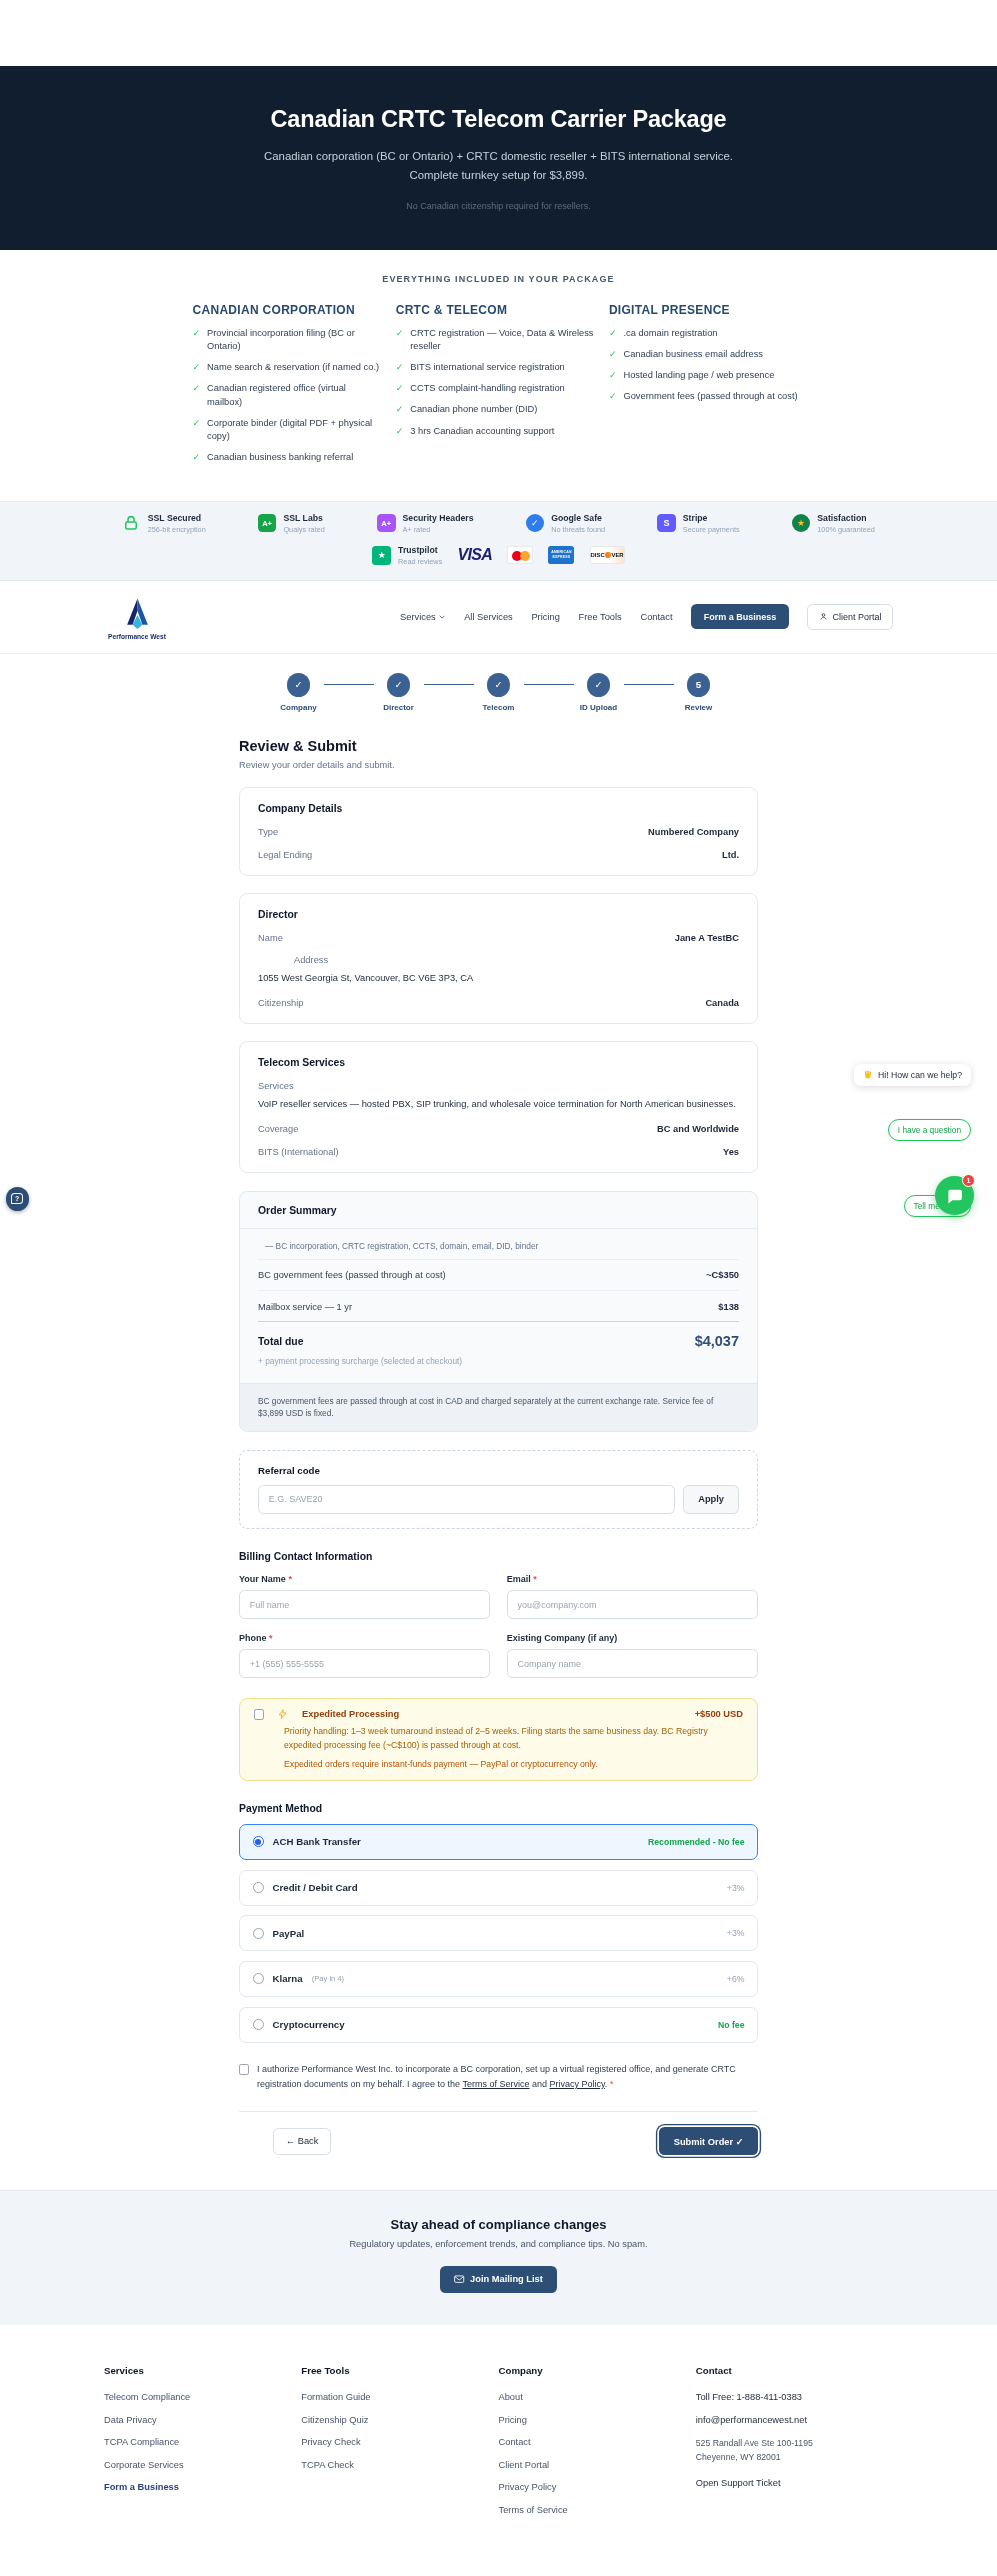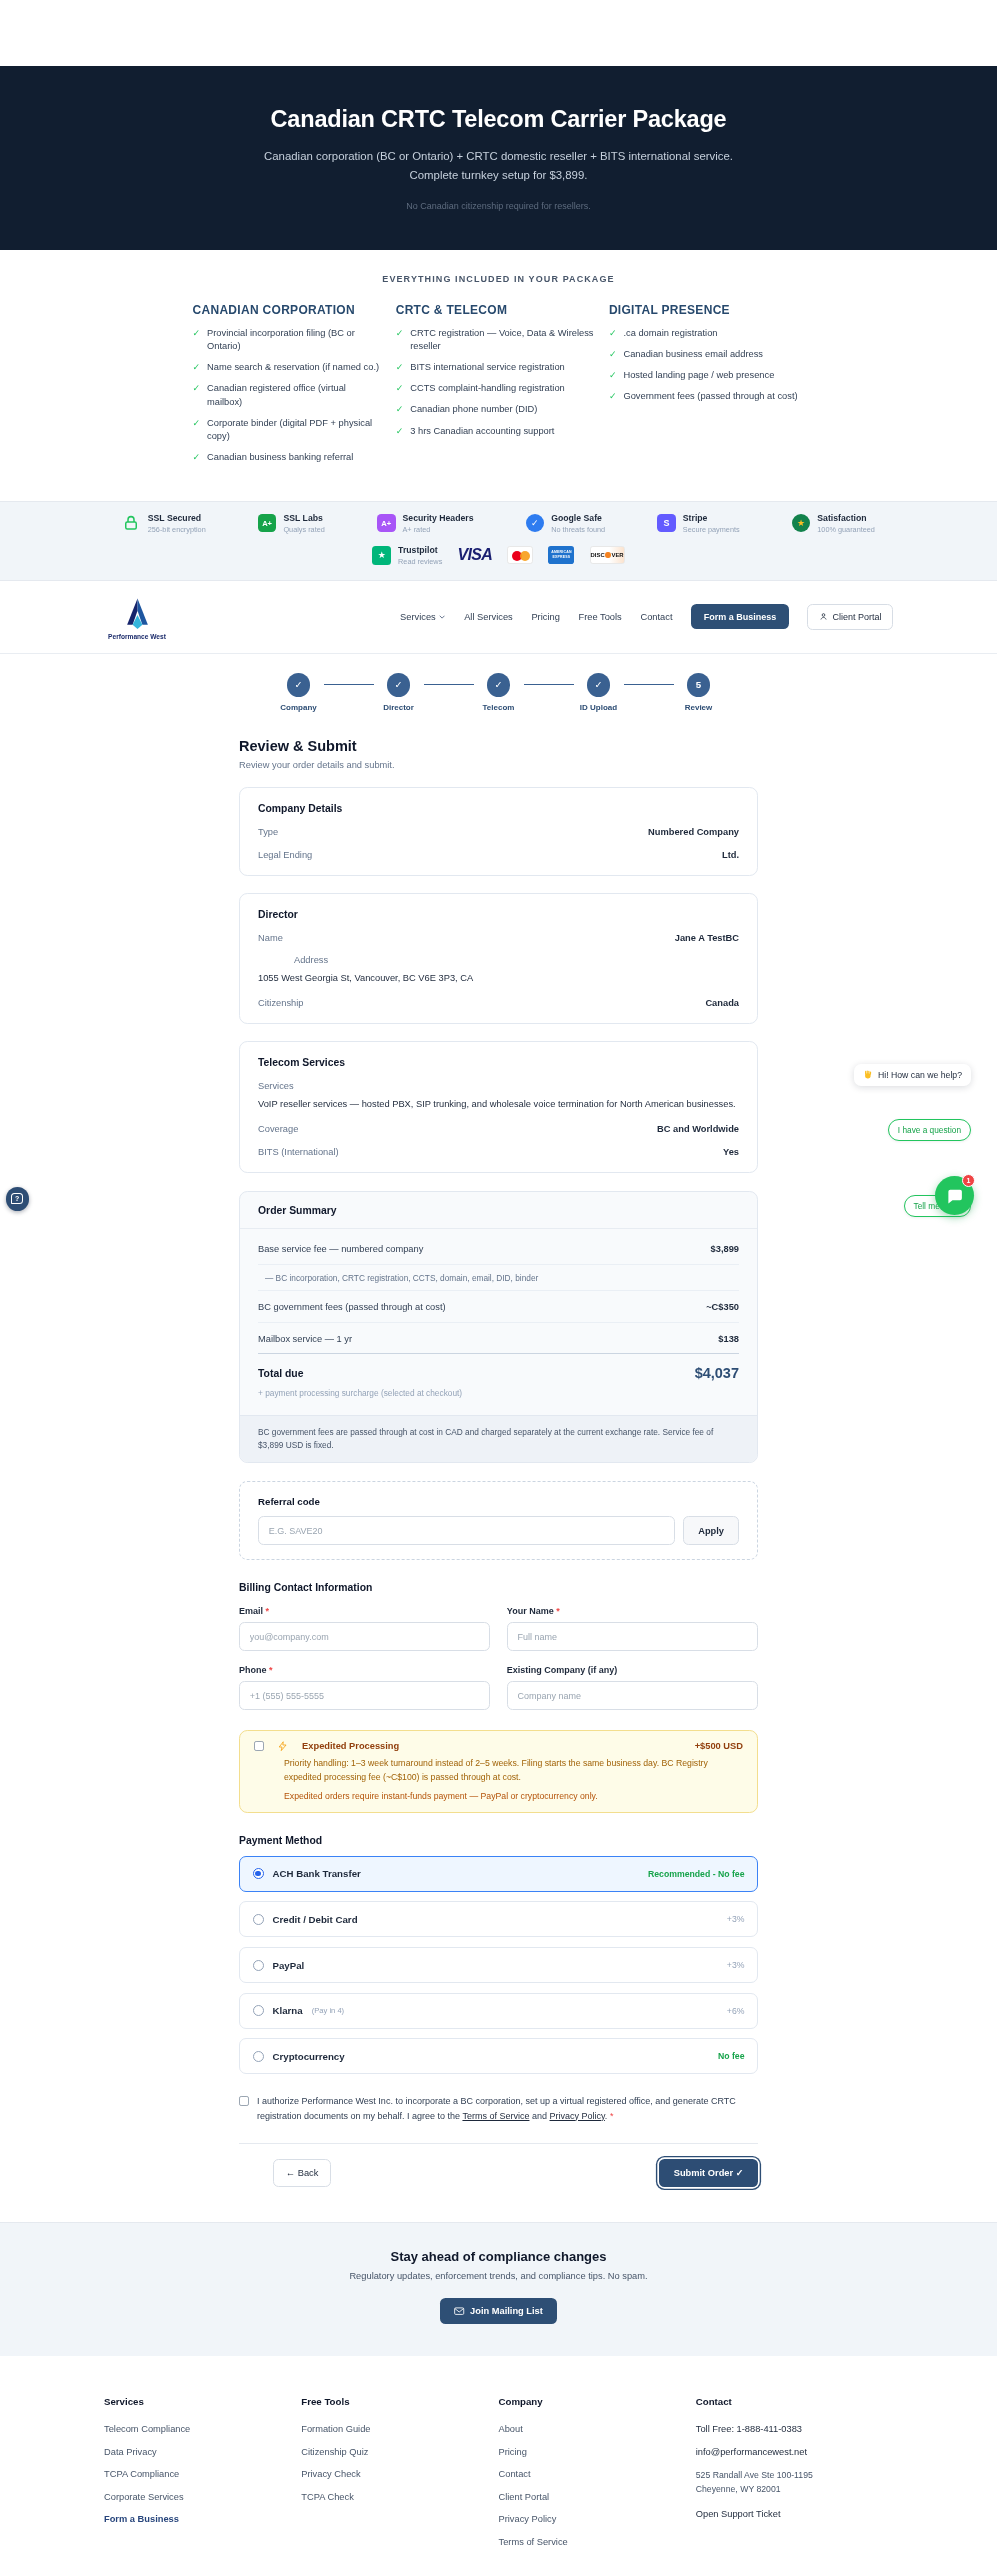--- a/index.html
+++ b/index.html
@@ -426,24 +426,20 @@
       </div>
     <div class="crow">
         <span class="clabel">BITS (International)</span>
         <span class="cvalue">Yes</span>
       </div>
   </div>
 
   <div class="order">
     <div class="order-head">Order Summary</div>
     <div class="order-body">
-      <div class="orow">
-          <span class="ol">Base service fee — numbered company</span>
-          <span class="ov">$3,899</span>
-        </div>
       <div class="osub">— BC incorporation, CRTC registration, CCTS, domain, email, DID, binder</div>
       <div class="orow">
           <span class="ol">BC government fees (passed through at cost)</span>
           <span class="ov">~C$350</span>
         </div>
       <div class="orow" style="border-bottom:none;">
           <span class="ol">Mailbox service — 1 yr</span>
           <span class="ov">$138</span>
         </div>
       <div class="ototal">
@@ -460,26 +456,26 @@
     <div class="ref-row">
       <input class="ti" type="text" placeholder="E.G. SAVE20" style="">
       <button class="btn-apply">Apply</button>
     </div>
   </div>
 
   <div class="billing">
     <div class="sec-title">Billing Contact Information</div>
     <div class="bgrid">
       <div>
+        <div class="flabel"><span>Your Name</span> <span class="req">*</span></div>
+        <input class="ti" type="text" placeholder="Full name" style="">
+      </div>
+      <div>
         <div class="flabel"><span>Email</span> <span class="req">*</span></div>
         <input class="ti" type="text" placeholder="you@company.com" style="">
-      </div>
-      <div>
-        <div class="flabel"><span>Your Name</span> <span class="req">*</span></div>
-        <input class="ti" type="text" placeholder="Full name" style="">
       </div>
       <div>
         <div class="flabel"><span>Phone</span> <span class="req">*</span></div>
         <input class="ti" type="text" placeholder="+1 (555) 555-5555" style="">
       </div>
       <div>
         <div class="flabel"><span>Existing Company (if any)</span></div>
         <input class="ti" type="text" placeholder="Company name" style="">
       </div>
     </div>

